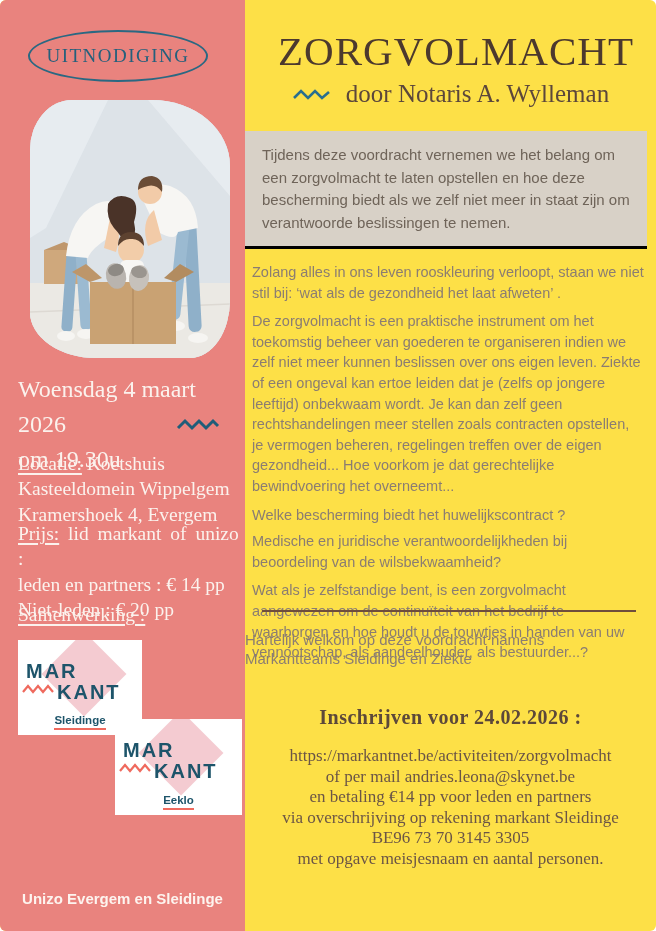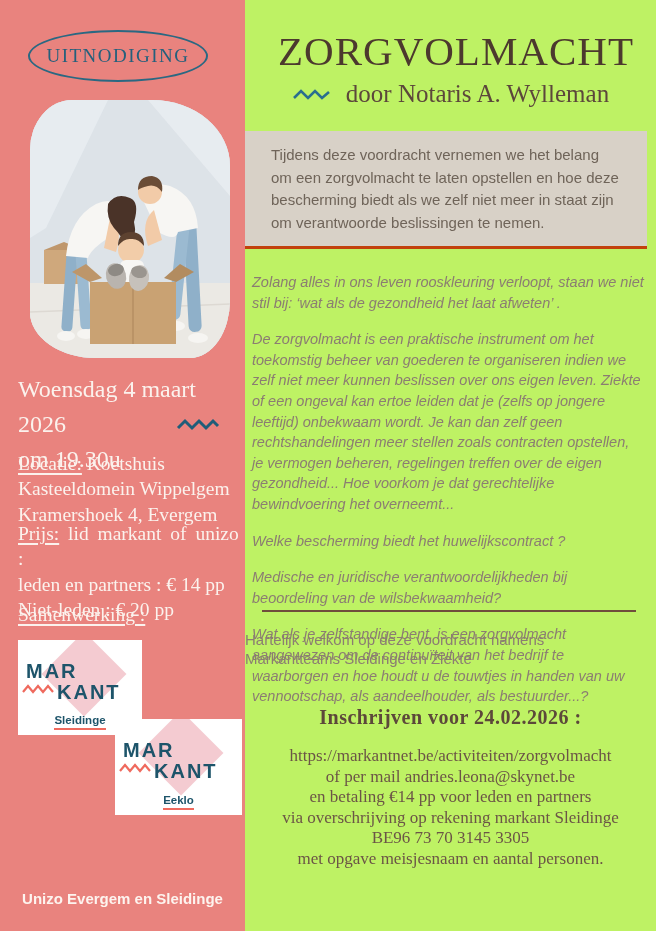--- a/index.html
+++ b/index.html
@@ -1,17 +1,17 @@
 <!DOCTYPE html>
 <html><head>
 <meta charset="utf-8">
 <style>
   html,body{margin:0;padding:0;background:#ffffff;}
-  .page{position:relative;width:656px;height:931px;background:#bef264;overflow:hidden;
-        font-family:"Liberation Sans",sans-serif;}
+  .page{position:relative;width:656px;height:931px;background:#fde047;overflow:hidden;
+        font-family:"Liberation Sans",sans-serif;border-radius:6px;}
   
   .sidebar{position:absolute;left:0;top:0;width:245px;height:931px;background:#e9837e;}
   .badge{position:absolute;left:28px;top:30px;width:176px;height:48px;border:2.5px solid #2a6882;
          border-radius:50%;display:flex;align-items:center;justify-content:center;}
   .badge span{font-family:"Liberation Serif","DejaVu Serif",serif;color:#24607c;font-size:19px;
               letter-spacing:1.5px;}
   .photo{position:absolute;left:30px;top:100px;width:200px;height:258px;overflow:hidden;
          border-radius:42px 78px 40px 66px / 50px 66px 58px 46px;background:#dde3e8;}
   .side-serif{font-family:"Liberation Serif","DejaVu Serif",serif;color:#fbf2ed;}
   .date-block{position:absolute;left:18px;top:372px;width:215px;font-size:24px;line-height:1.45;}
@@ -42,25 +42,25 @@
   .unizo-ellipse span{color:#ffffff;font-weight:800;font-size:30px;letter-spacing:.5px;}
   .unizo-caption{position:absolute;left:0;top:890px;width:245px;text-align:center;color:#fdf4ef;
                  font-weight:700;font-size:15px;}
   
   .serif{font-family:"Liberation Serif","DejaVu Serif",serif;}
   .title{position:absolute;left:253px;top:27px;width:406px;text-align:center;font-size:41px;
          color:#4c392e;letter-spacing:1px;}
   .subtitle{position:absolute;left:245px;top:80px;width:411px;display:flex;align-items:center;
             justify-content:center;gap:14px;color:#5c473b;font-size:25px;}
   .intro-box{position:absolute;left:245px;top:131px;width:402px;height:118px;background:#d8d1c7;
-             border-bottom:3px solid #c2410c;box-sizing:border-box;padding:13px 26px;
+             border-bottom:3px solid #000000;box-sizing:border-box;padding:13px 17px;
              color:#6f6459;font-size:15px;line-height:1.5;}
   .paras{position:absolute;left:252px;top:256px;width:392px;color:#8b7d72;font-size:14.5px;
          line-height:20.6px;}
-  .paras p{margin:16px 0 8px 0;font-style:italic;}
+  .paras p{margin:6px 0 8px 0;}
   .divider{position:absolute;left:262px;top:610px;width:374px;height:2px;background:#6f4e3c;}
   .welcome{position:absolute;left:245px;top:631px;width:449px;text-align:left;color:#8b7d72;
            font-size:15px;line-height:1.25;}
   .reg-head{position:absolute;left:245px;top:706px;width:411px;text-align:center;font-weight:700;
             font-size:20px;color:#5c483a;letter-spacing:.5px;}
   .reg-lines{position:absolute;left:245px;top:746px;width:411px;text-align:center;font-size:17px;
              color:#6b5546;line-height:20.6px;}
   .zz{display:block;}
 </style>
 </head>

